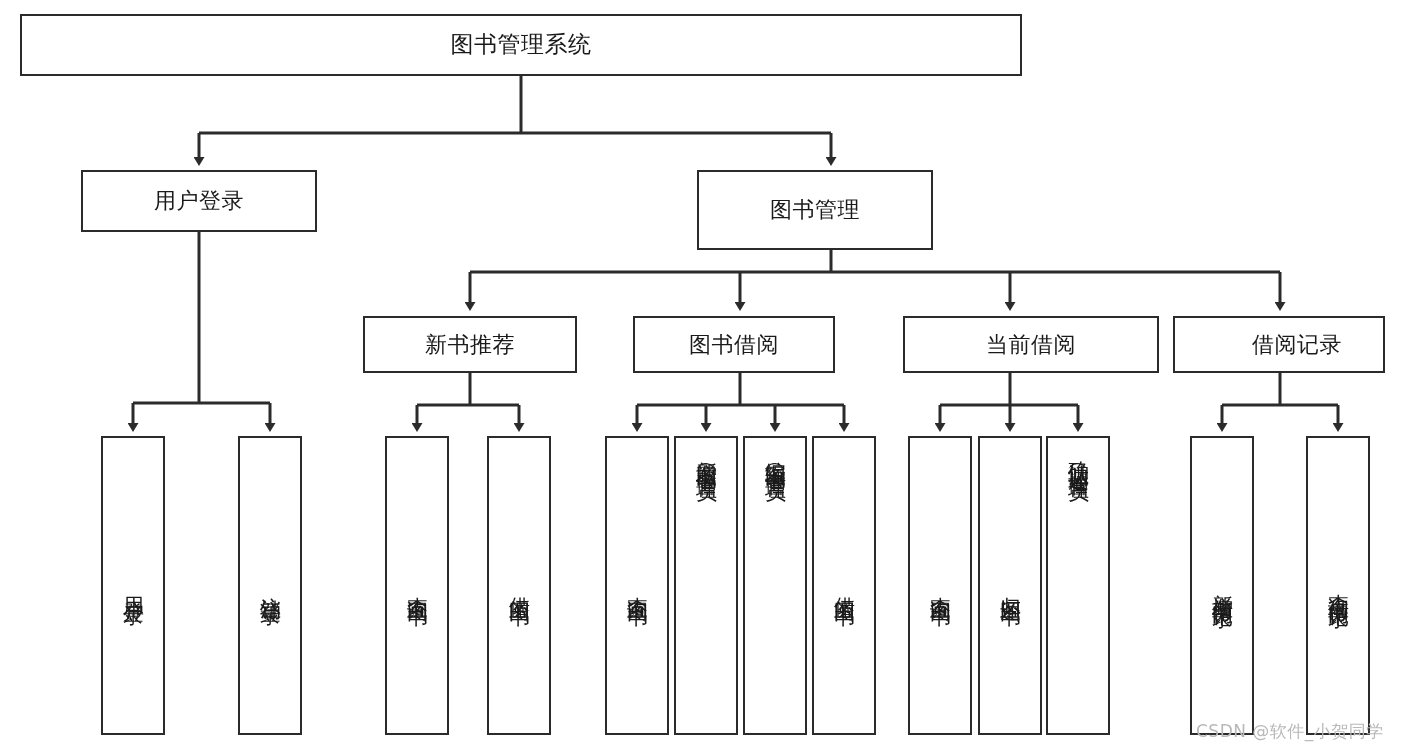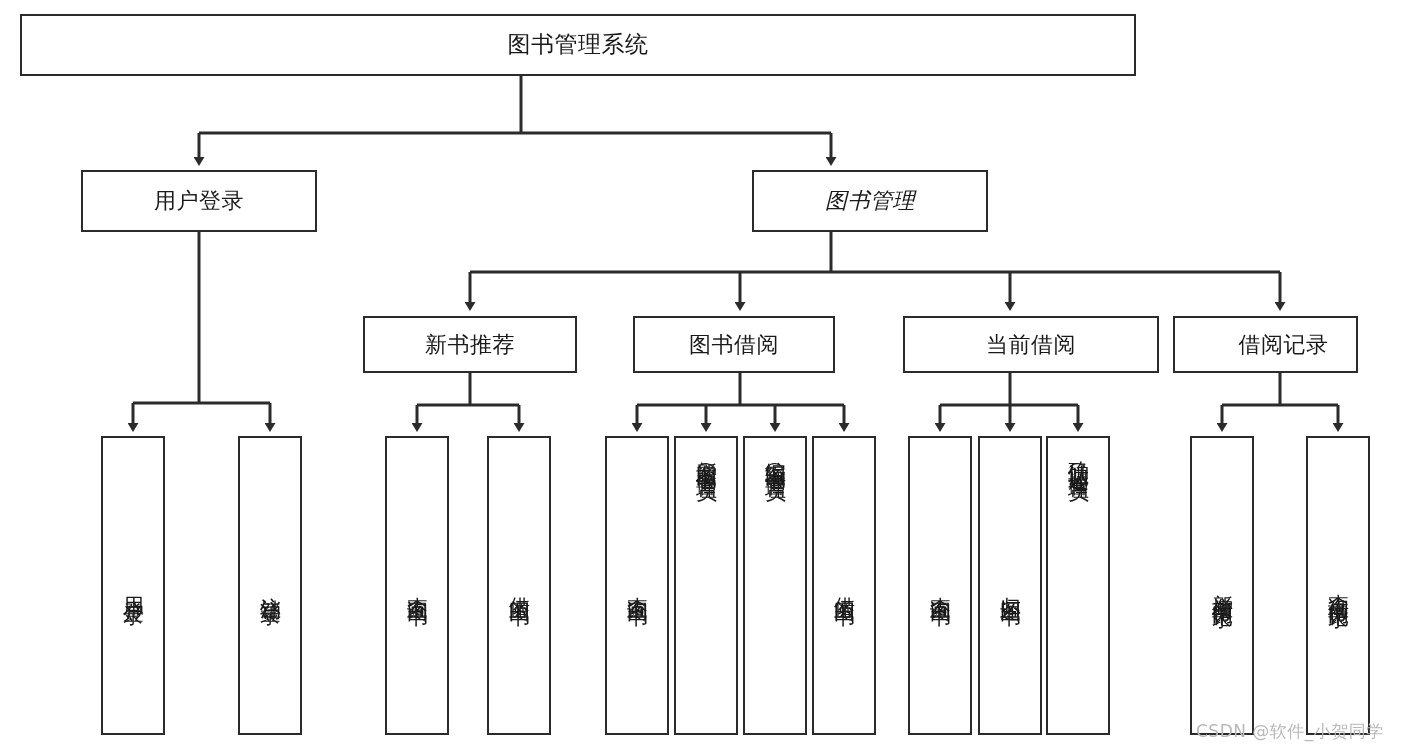--- a/index.html
+++ b/index.html
@@ -115,45 +115,45 @@
       <path d="M1010,405 L1010,424" marker-end="url(#arrow)"></path>
       <path d="M1078,405 L1078,424" marker-end="url(#arrow)"></path>
 
       <path d="M1280,373 L1280,405"></path>
       <path d="M1222,405 L1338,405"></path>
       <path d="M1222,405 L1222,424" marker-end="url(#arrow)"></path>
       <path d="M1338,405 L1338,424" marker-end="url(#arrow)"></path>
     </g>
   </svg>
 
-  <div class="node root" style="left:20px; top:14px; width:1116px; height:62px;">
+  <div class="node root" style="left:20px; top:14px; width:1002px; height:62px;">
     <span class="label">图书管理系统</span>
   </div>
 
   <div class="node lvl2" style="left:81px; top:170px; width:236px; height:62px;">
     <span class="label">用户登录</span>
   </div>
 
-  <div class="node lvl2" style="left:752px; top:170px; width:236px; height:62px;font-style:italic;">
+  <div class="node lvl2" style="left:697px; top:170px; width:236px; height:80px;">
     <span class="label">图书管理</span>
   </div>
 
   <div class="node lvl3" style="left:363px; top:316px; width:214px; height:57px;">
     <span class="label">新书推荐</span>
   </div>
 
   <div class="node lvl3" style="left:633px; top:316px; width:202px; height:57px;">
     <span class="label">图书借阅</span>
   </div>
 
   <div class="node lvl3" style="left:903px; top:316px; width:256px; height:57px;">
     <span class="label">当前借阅</span>
   </div>
 
-  <div class="node lvl3" style="left:1173px; top:316px; width:185px; height:57px;padding-left:36px;">
+  <div class="node lvl3" style="left:1173px; top:316px; width:212px; height:57px;padding-left:36px;">
     <span class="label">借阅记录</span>
   </div>
 
   <div class="node leaf center" style="left:101px; top:436px; width:64px; height:299px;">
     <span class="label">用户登录</span>
   </div>
 
   <div class="node leaf center" style="left:238px; top:436px; width:64px; height:299px;">
     <span class="label">注销登录</span>
   </div>

